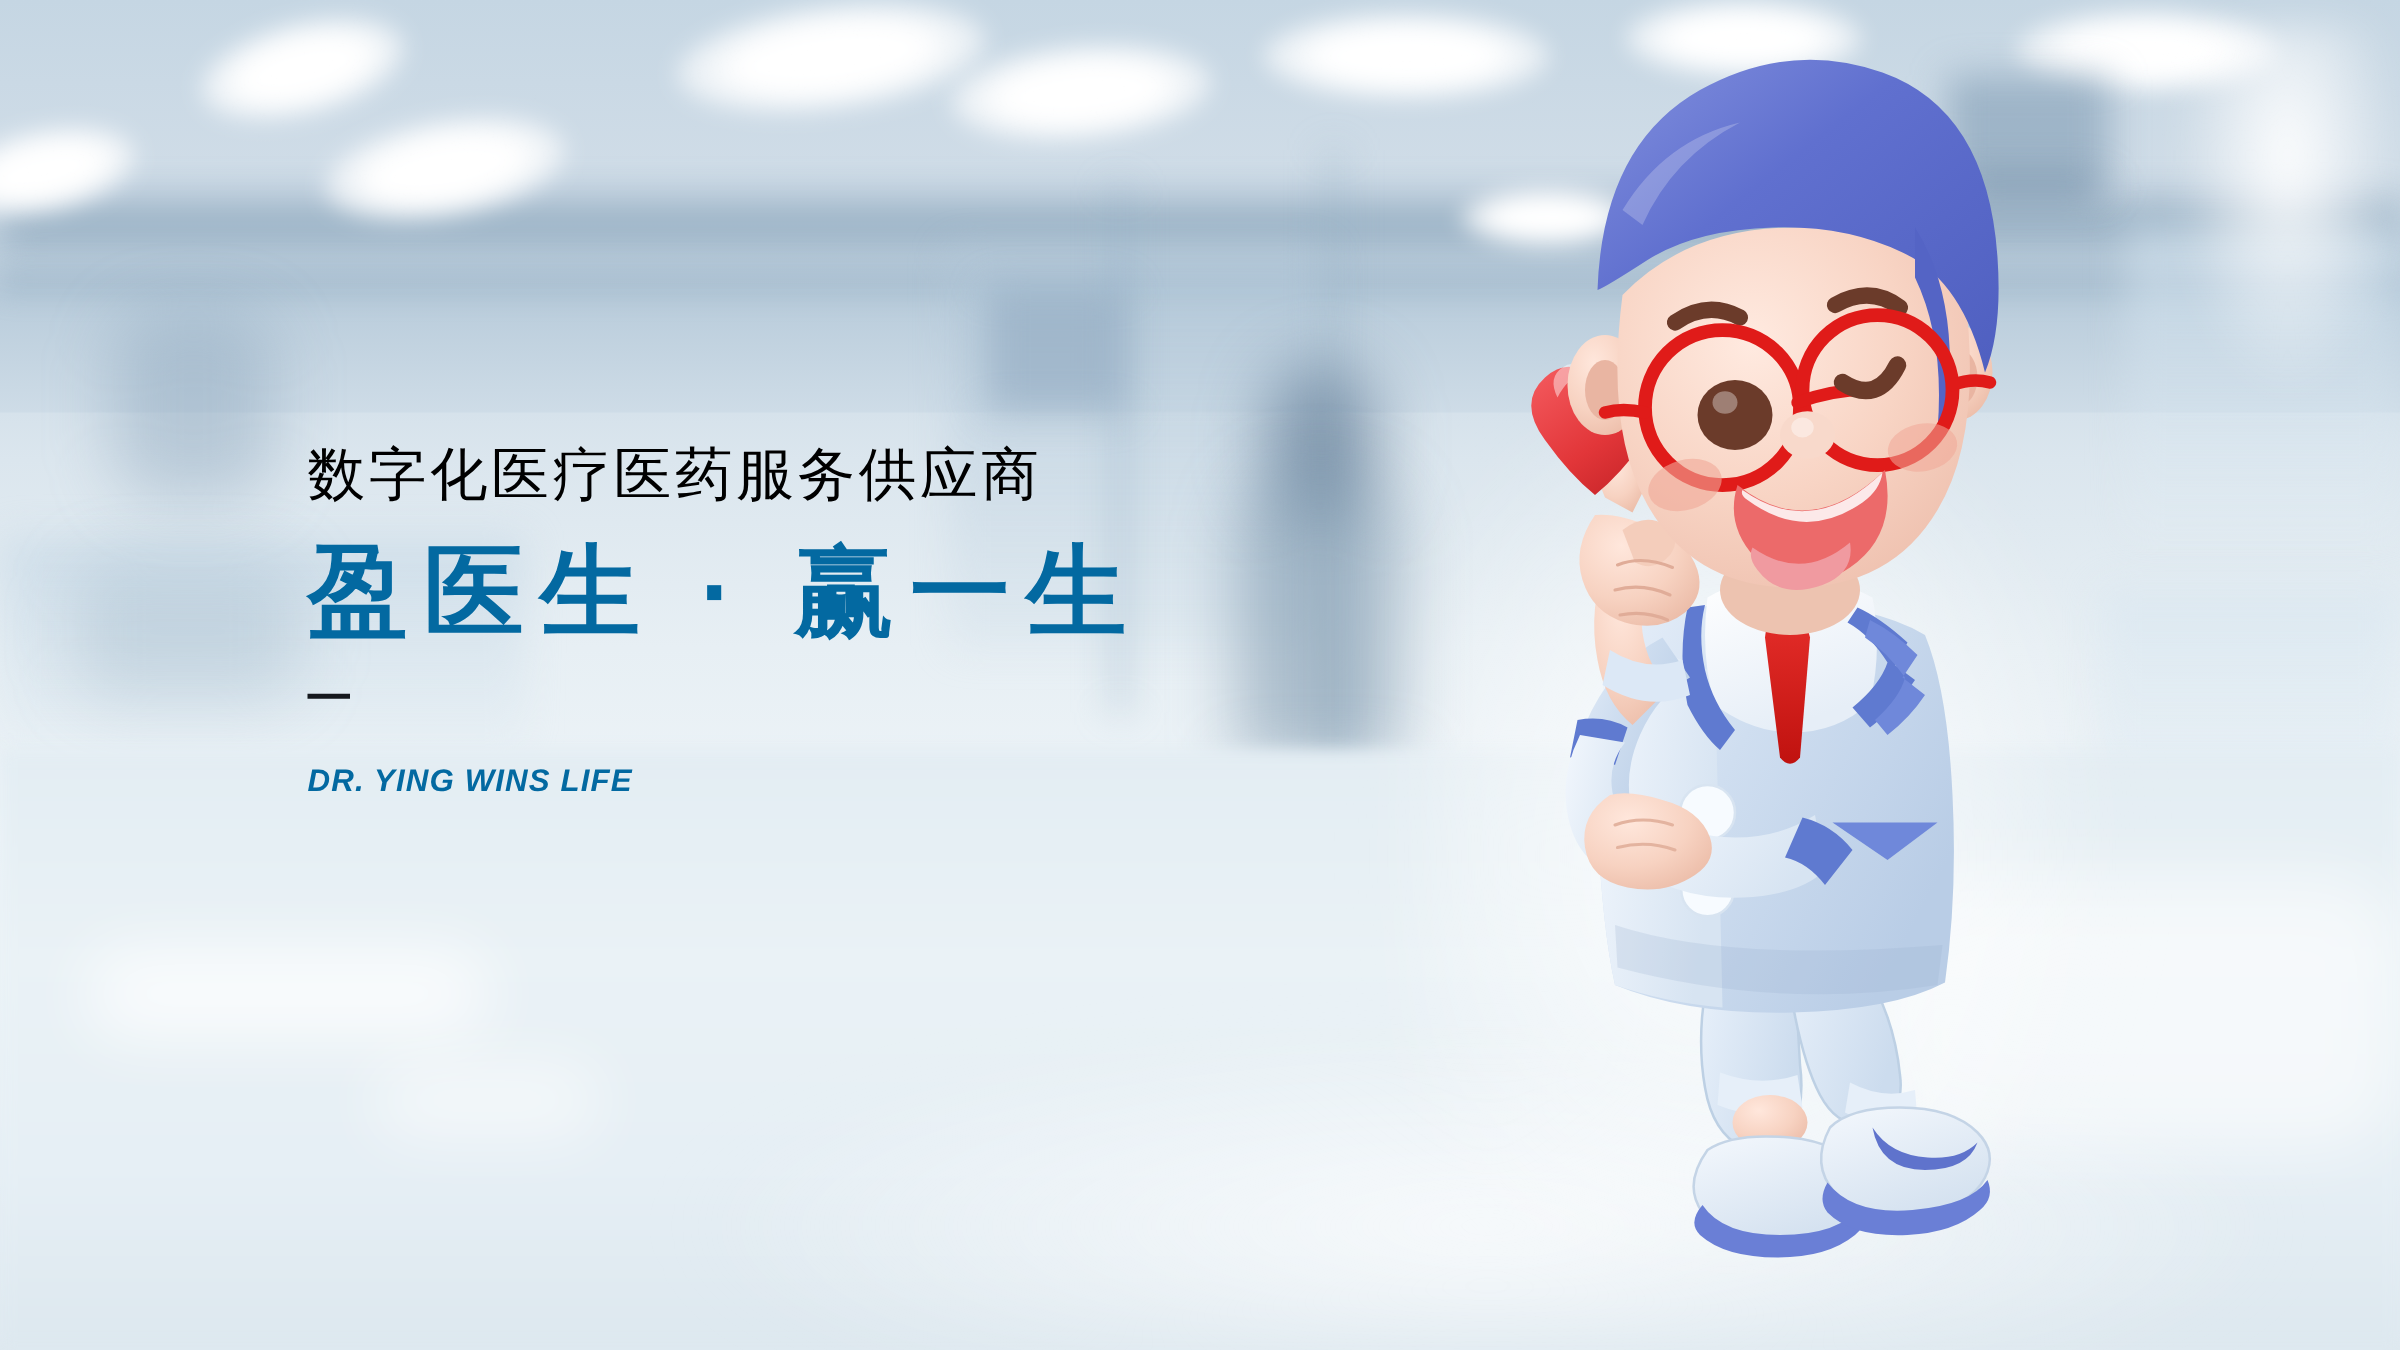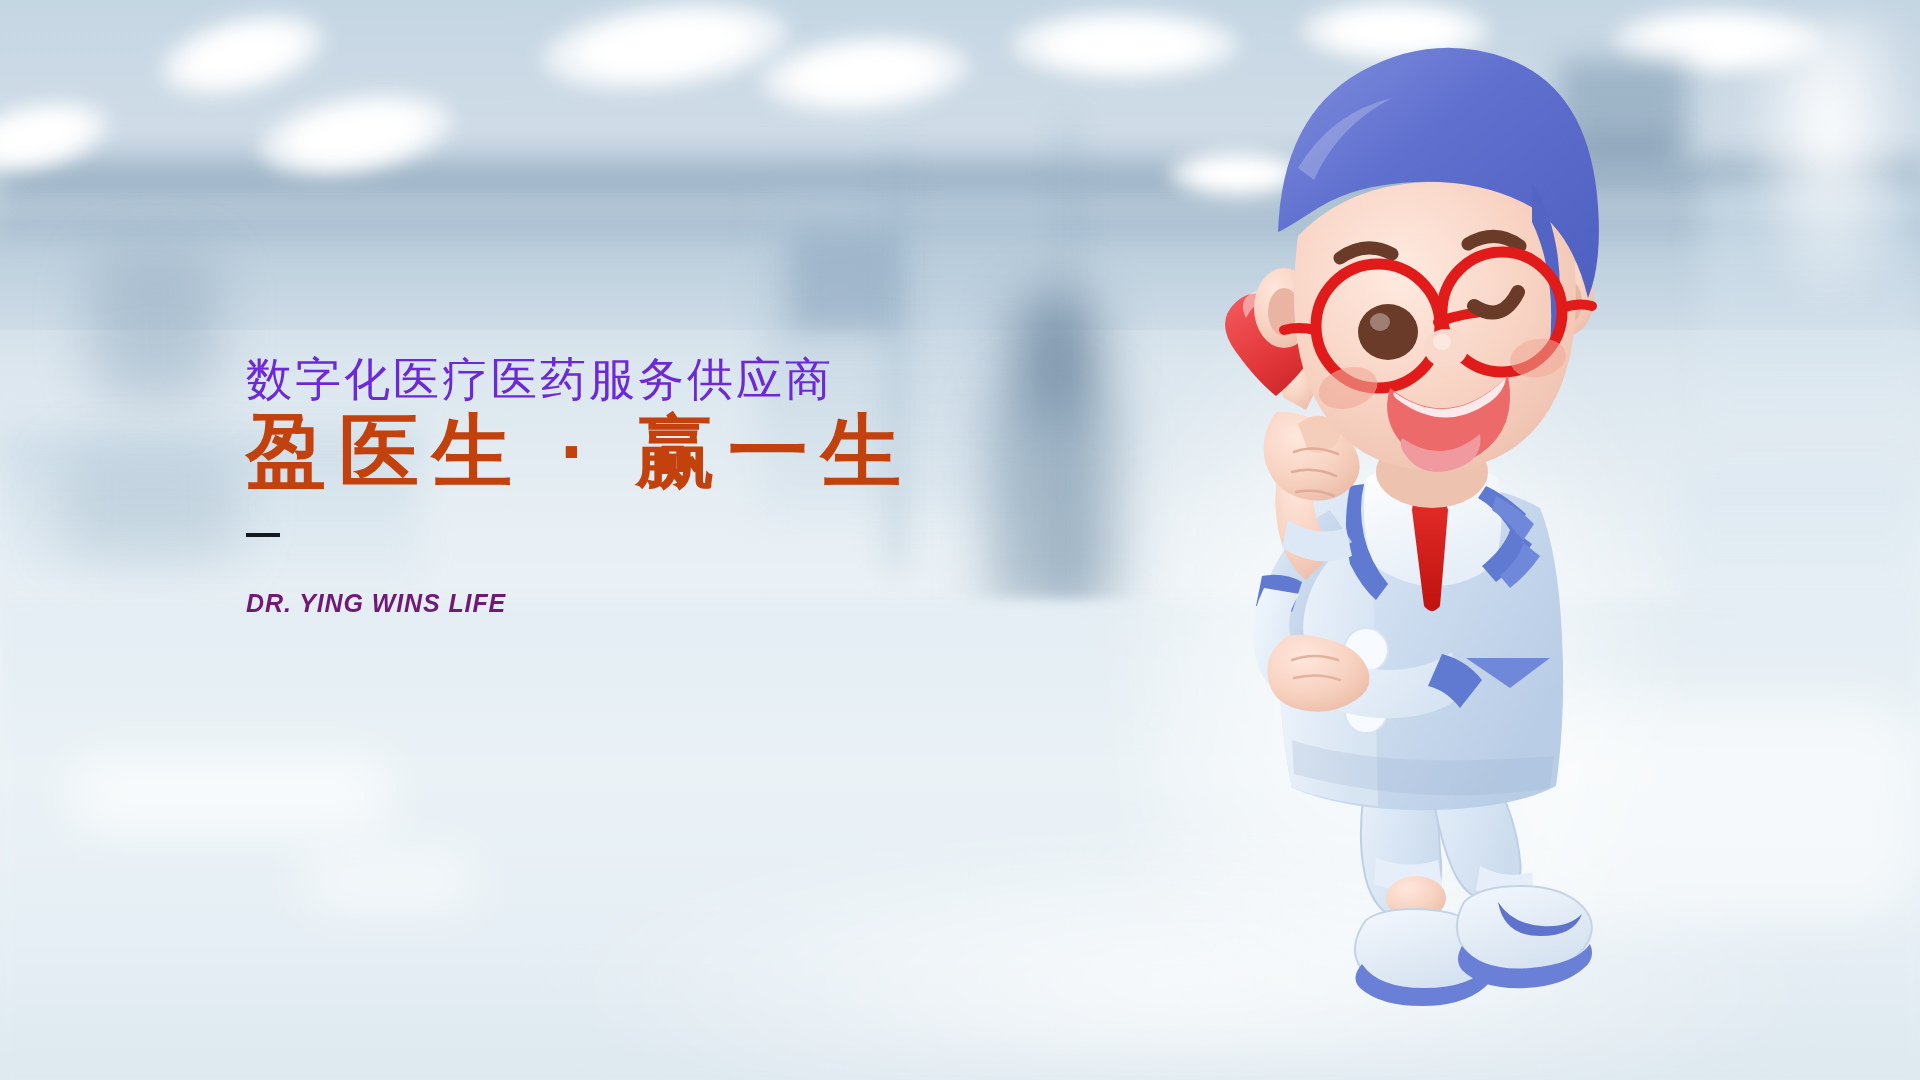--- a/index.html
+++ b/index.html
@@ -54,36 +54,37 @@
   .rect {
     position:absolute;
     filter:blur(15px);
   }
 
   
   .textblock {
     position:absolute; left:246px; top:352px; z-index:40;
   }
   .kicker {
-    font-size:46px; font-weight:400; color:#6d28d9;
+    font-size:46px; font-weight:400; color:#000000;
     letter-spacing:3px; line-height:1.18; white-space:nowrap;
     font-family:"Liberation Sans","DejaVu Sans",sans-serif;
   }
   .headline {
-    font-size:80px; font-weight:700; color:#c2410c;
+    margin-top:22px;
+    font-size:80px; font-weight:700; color:#0369a1;
     letter-spacing:13px; line-height:1.14; white-space:nowrap;
     font-family:"Liberation Sans","DejaVu Sans",sans-serif;
   }
   .divider {
     margin-top:36px; width:34px; height:4px; background:#15181d;
   }
   .en-block { margin-top:48px; }
   .en-line {
     font-size:25px; font-style:italic; font-weight:600;
-    color:#701a75; letter-spacing:.9px; line-height:1.44;
+    color:#0369a1; letter-spacing:.9px; line-height:1.44;
     white-space:nowrap;
     font-family:"Liberation Sans","DejaVu Sans",sans-serif;
   }
 
   
   #mascot { position:absolute; left:1180px; top:40px; width:460px; height:1010px; z-index:30; }
   #mascot svg { width:100%; height:100%; display:block; }
   .glow {
     position:absolute; left:1130px; top:300px; width:560px; height:700px;
     background:radial-gradient(ellipse at 45% 55%, rgba(255,255,255,.85) 0%, rgba(255,255,255,.35) 45%, rgba(255,255,255,0) 72%);

